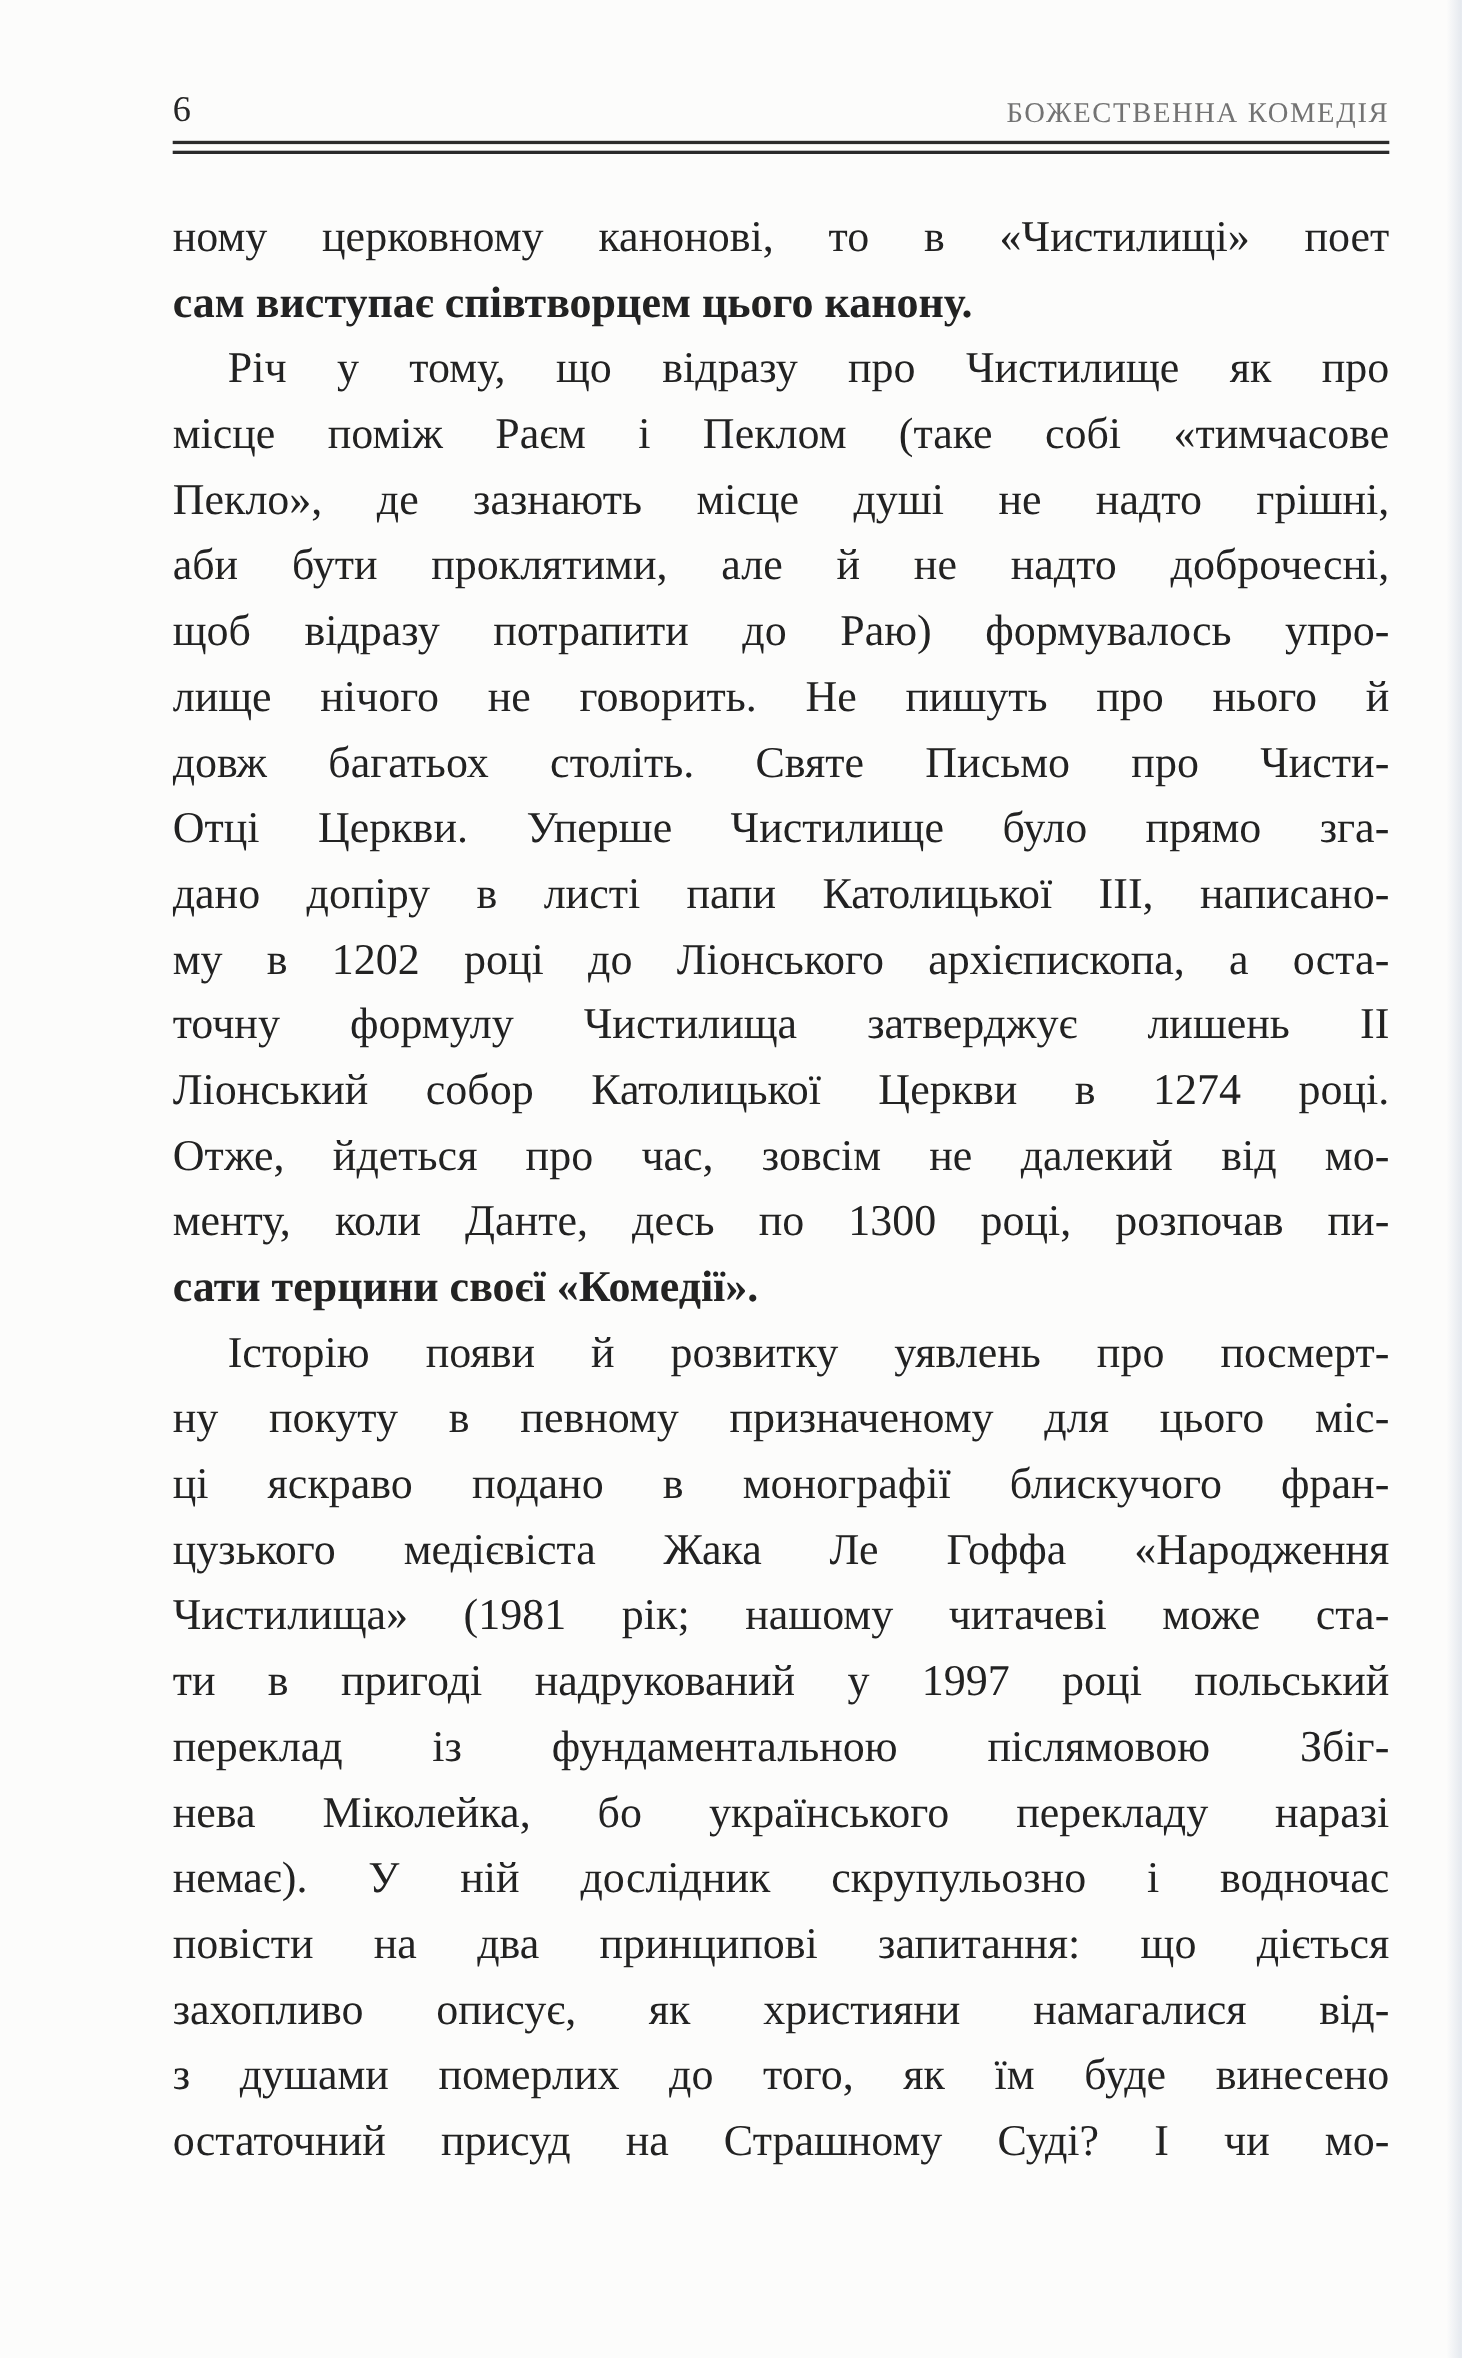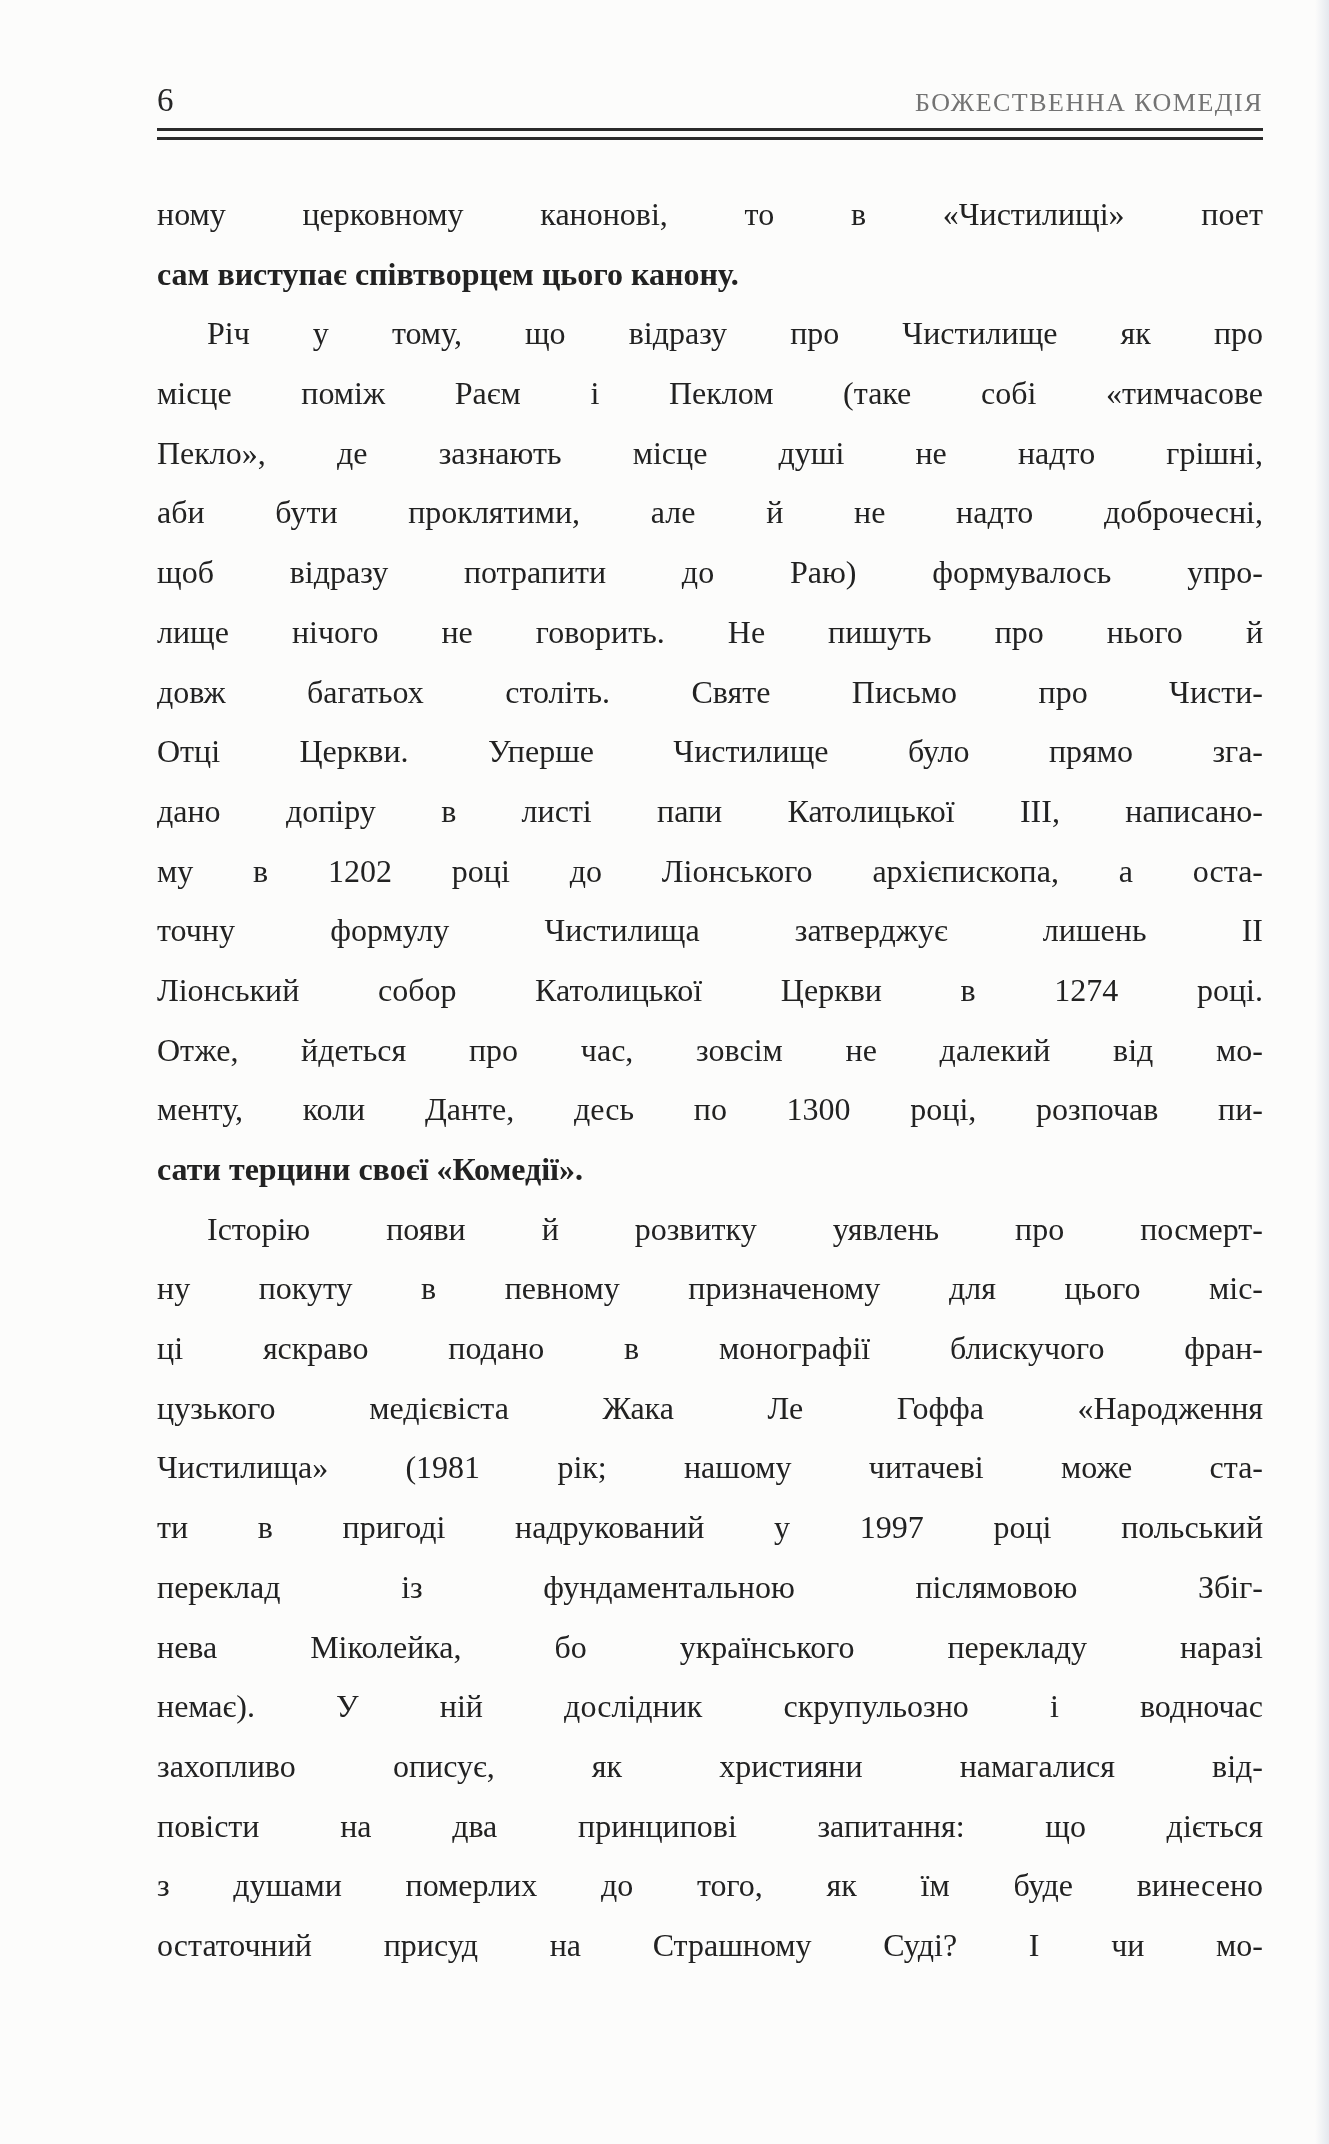--- a/index.html
+++ b/index.html
@@ -55,21 +55,21 @@
       height: 12px;
       border-top: 3px solid #2b2b2b;
       border-bottom: 3px solid #2b2b2b;
       box-sizing: border-box;
     }
     .body-text {
       position: absolute;
       left: 157px;
       top: 185px;
       width: 1106px;
-      font-size: 32px;
+      font-size: 40px;
       line-height: 59.7px;
     }
     .line {
       display: block;
       height: 59.7px;
       white-space: nowrap;
       text-align: justify;
       text-align-last: justify;
       overflow: hidden;
     }
@@ -113,17 +113,17 @@
   <span class="line last">сати терцини своєї «Комедії».</span>
   <span class="line indent">Історію появи й розвитку уявлень про посмерт-</span>
   <span class="line">ну покуту в певному призначеному для цього міс-</span>
   <span class="line">ці яскраво подано в монографії блискучого фран-</span>
   <span class="line">цузького медієвіста Жака Ле Гоффа «Народження</span>
   <span class="line">Чистилища» (1981 рік; нашому читачеві може ста-</span>
   <span class="line">ти в пригоді надрукований у 1997 році польський</span>
   <span class="line">переклад із фундаментальною післямовою Збіг-</span>
   <span class="line">нева Міколейка, бо українського перекладу наразі</span>
   <span class="line">немає). У ній дослідник скрупульозно і водночас</span>
+  <span class="line">повісти на два принципові запитання: що діється</span>
   <span class="line">захопливо описує, як християни намагалися від-</span>
-  <span class="line">повісти на два принципові запитання: що діється</span>
   <span class="line">з душами померлих до того, як їм буде винесено</span>
   <span class="line">остаточний присуд на Страшному Суді? І чи мо-</span>
 </div>
 
 </body></html>

